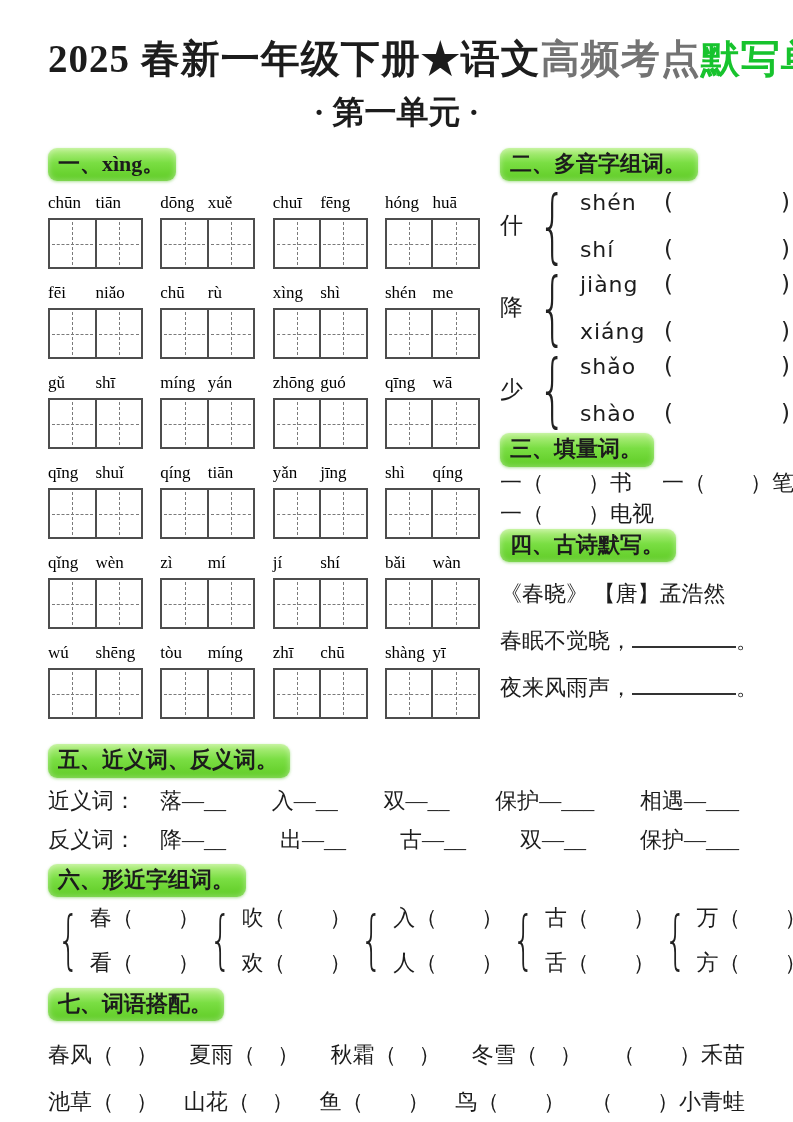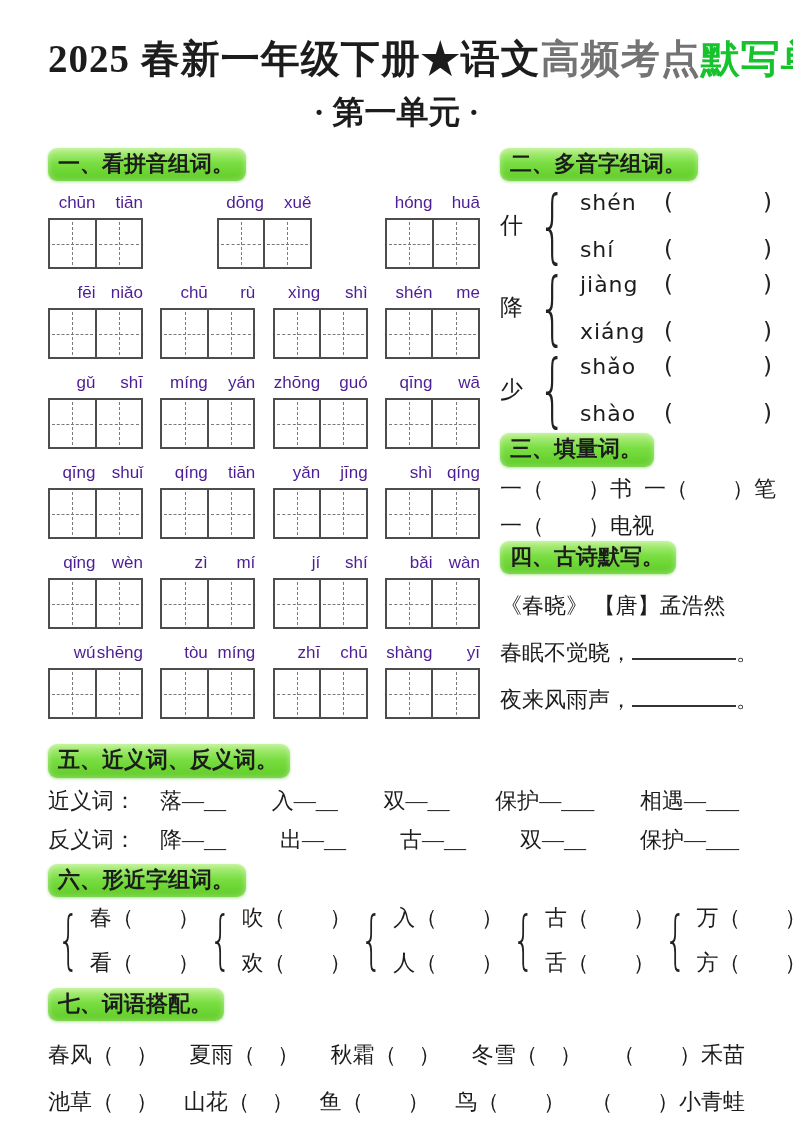--- a/index.html
+++ b/index.html
@@ -31,21 +31,21 @@
   
   .columns{display:flex;margin-top:13px}
   .left-col{width:432px;flex:none}
   .right-col{flex:1;margin-left:20px}
 
   
   #s1-rows{margin-top:9px}
   .s1-row{display:flex;justify-content:space-between;margin-bottom:11px}
   .unit{display:flex;flex-direction:column;width:95px}
   .pypair{display:flex;height:25px;align-items:center;margin-bottom:3px}
-  .pypair span{flex:1;text-align:right;font-family:Liberation Sans, sans-serif;font-size:17px;color:#4c1d95}
+  .pypair span{flex:1;text-align:left;font-family:Liberation Serif, serif;font-size:17px;color:#000000}
   .gridpair{display:flex;width:95px;height:51px;border:2px solid var(--grid);background:#fff}
   .gcell{flex:1;position:relative}
   .gcell + .gcell{border-left:2px solid var(--grid)}
   .gcell::before{content:"";position:absolute;left:50%;top:2px;bottom:2px;border-left:1.5px dashed var(--dash)}
   .gcell::after{content:"";position:absolute;top:50%;left:2px;right:2px;border-top:1.5px dashed var(--dash)}
 
   
   .brace{display:inline-block;font-family:var(--py);font-weight:300;transform:scaleX(.55);transform-origin:center;line-height:.85;color:#222}
 
   
@@ -53,21 +53,21 @@
   .mz-group{display:flex;align-items:center;margin-bottom:5px}
   .mz-char{font-size:23px;width:27px;flex:none}
   .mz-brace{font-size:80px;flex:none}
   .mz-lines{display:flex;flex-direction:column;gap:17px;flex:1;margin-left:2px}
   .mz-line{display:flex;align-items:center;height:30px}
   .mz-py{width:84px;font-family:var(--py);font-size:22px;letter-spacing:1px;flex:none}
   .mz-blank{display:inline-flex;justify-content:space-between;flex:1;font-family:var(--py);font-size:23px;color:#222;padding-right:4px}
 
   
   .r-sec-header{}
-  .cn-line{display:flex;gap:12px;font-size:22px;margin-top:7px}
+  .cn-line{display:flex;gap:30px;font-size:22px;margin-top:1px}
   .cn-item{white-space:pre}
   .poem-line{font-size:22px;margin-top:17px;display:flex;align-items:baseline}
   .u-line{display:inline-block;width:104px;border-bottom:2px solid #333;height:1em;flex:none}
 
   
   .fw{margin-top:14px}
   #s5-rows{margin-top:8px}
   .s5-row{display:flex;align-items:baseline;font-size:22px;margin-bottom:9px}
   .s5-label{width:112px;flex:none}
   .s5-items{flex:1;display:flex;justify-content:space-between;padding-right:6px}
@@ -86,37 +86,47 @@
 
 <div class="page">
 
   <div class="title"><span>2025 春新一年级下册★语文</span><span class="t-red">高频考点</span><span class="t-green">默写单</span></div>
 
   <div class="subtitle">· 第一单元 ·</div>
 
   <div class="columns">
 
     <div class="left-col">
-      <span class="pill">一、看拼音组词。</span>
+      <span class="pill">一、xìng。</span>
       <div id="s1-rows">
           <div class="s1-row">
             <div class="unit">
               <div class="pypair">
                 <span>chūn</span>
                 <span>tiān</span>
               </div>
               <div class="gridpair">
                 <div class="gcell"></div>
                 <div class="gcell"></div>
               </div>
             </div>
             <div class="unit">
               <div class="pypair">
                 <span>dōng</span>
                 <span>xuě</span>
+              </div>
+              <div class="gridpair">
+                <div class="gcell"></div>
+                <div class="gcell"></div>
+              </div>
+            </div>
+            <div class="unit">
+              <div class="pypair">
+                <span>chuī</span>
+                <span>fēng</span>
               </div>
               <div class="gridpair">
                 <div class="gcell"></div>
                 <div class="gcell"></div>
               </div>
             </div>
             <div class="unit">
               <div class="pypair">
                 <span>hóng</span>
                 <span>huā</span>

